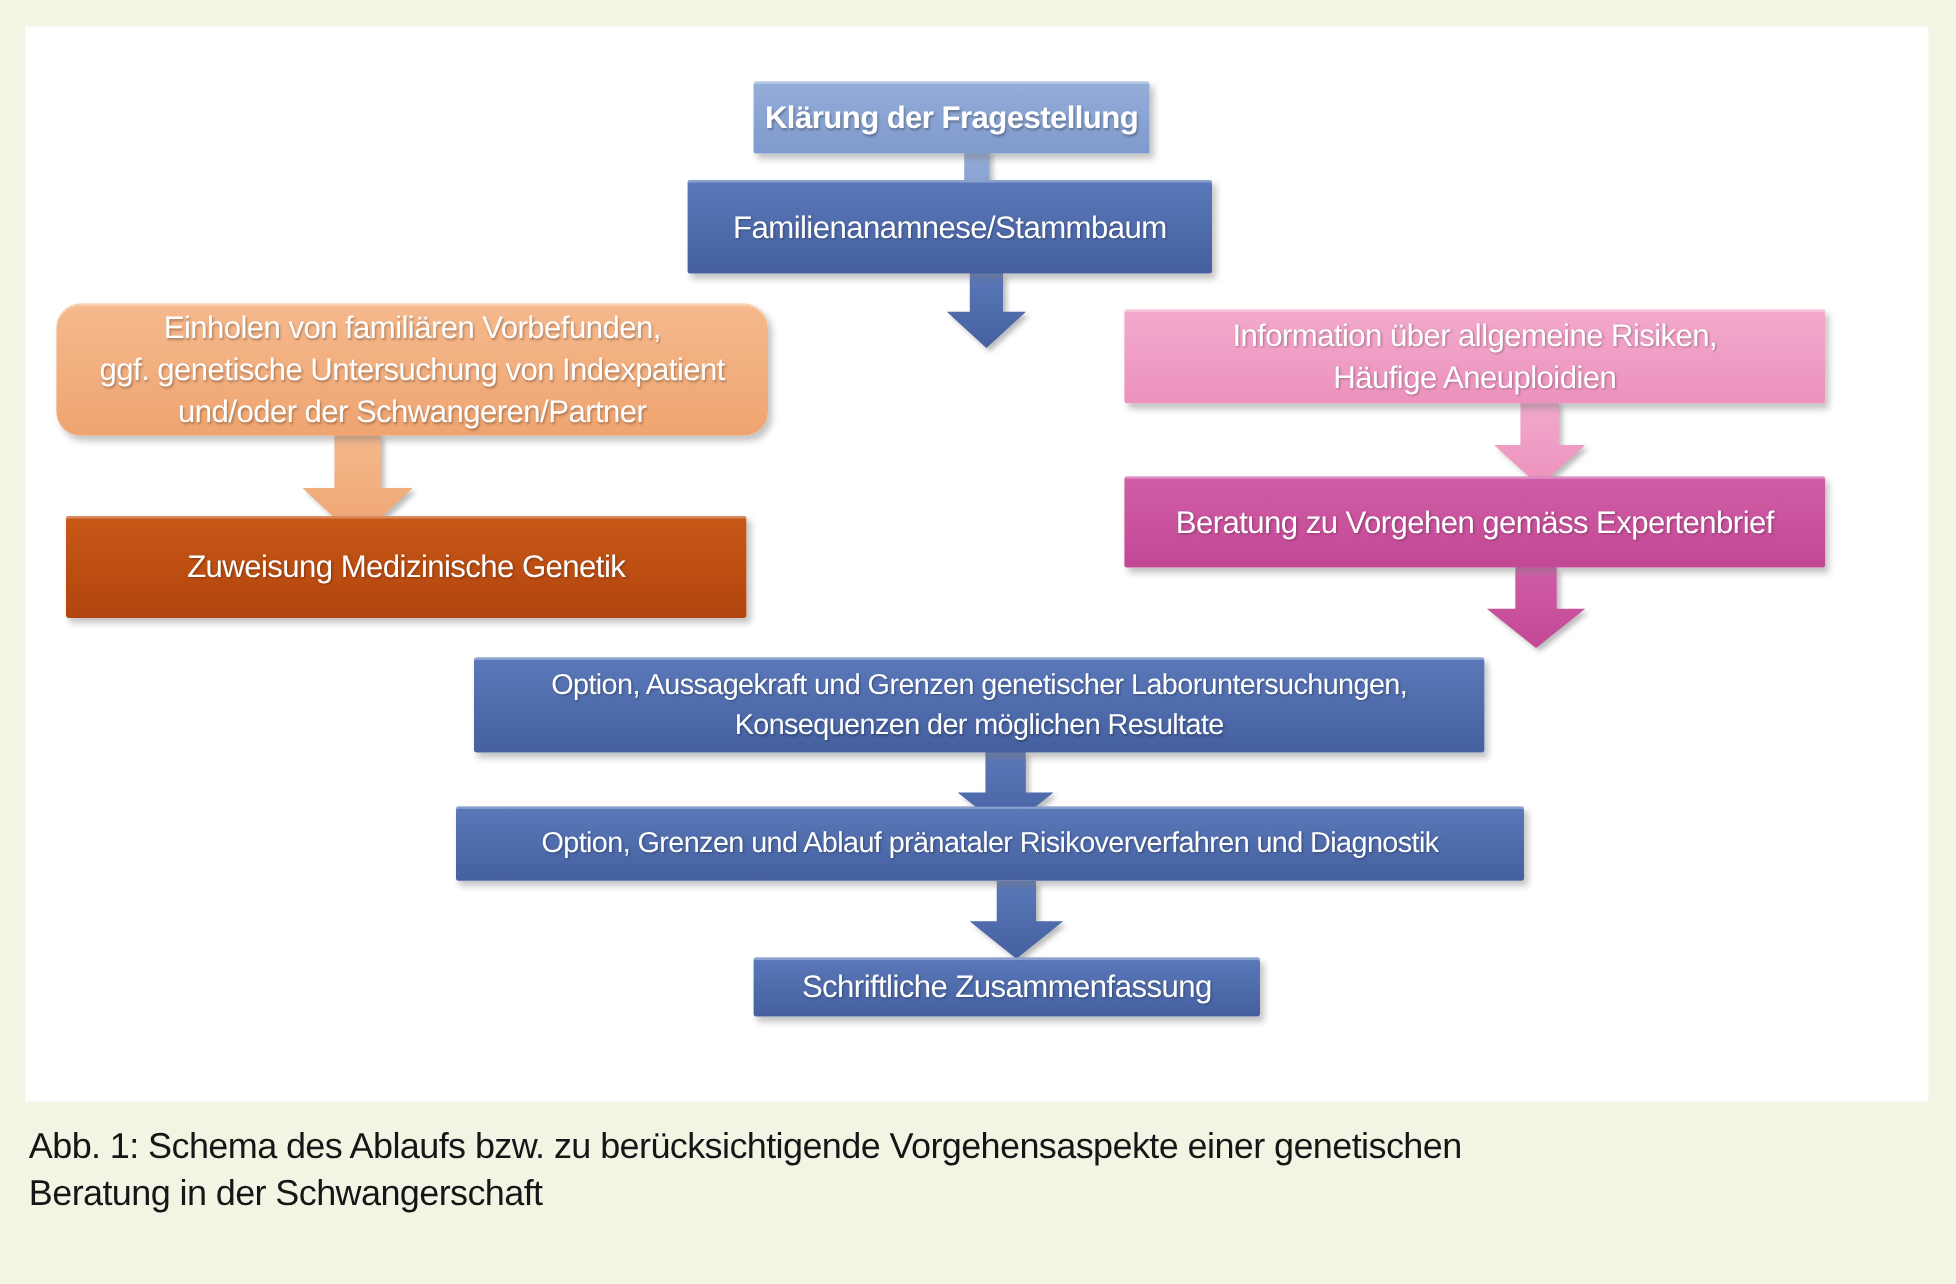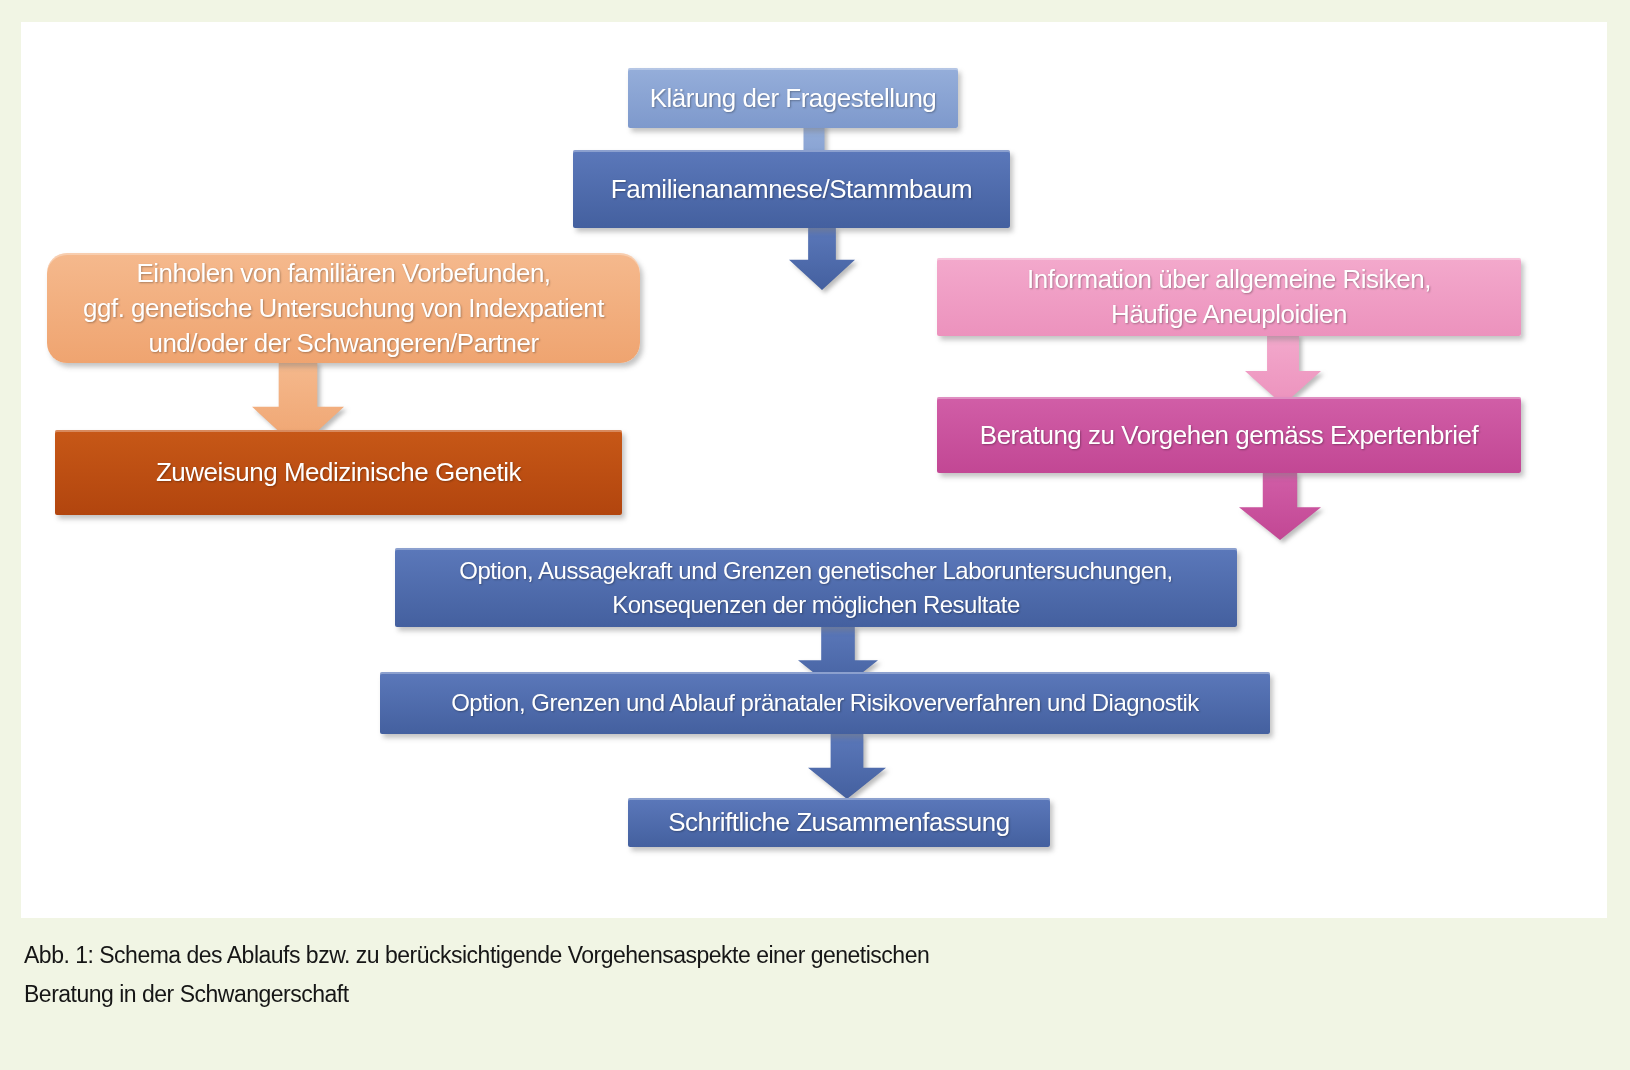--- a/index.html
+++ b/index.html
@@ -17,36 +17,36 @@
     display:flex; flex-direction:column; justify-content:center; align-items:center;
     text-align:center;
     font-size:26px; line-height:35px; letter-spacing:-0.5px;
     border-radius:2px;
     box-shadow:3px 4px 5px rgba(125,125,125,0.45), inset 0 2px 0 rgba(255,255,255,0.30);
     text-shadow:1px 1px 2px rgba(0,0,0,0.30);
   }
   .node span { display:block; }
   .node.small { font-size:24px; line-height:34px;text-align:center; }
 
-  .c-lightblue  { background:linear-gradient(180deg,#95aeda,#7e99cc); }
+  .c-lightblue  { background:linear-gradient(180deg,#95aeda,#7e99cc);font-weight:bold; }
   .c-midblue    { background:linear-gradient(180deg,#5b78ba,#44609f); }
   .c-lightorange{ background:linear-gradient(180deg,#f5b98d,#efa470); }
   .c-darkorange { background:linear-gradient(180deg,#c75817,#b2450e); }
   .c-lightpink  { background:linear-gradient(180deg,#f3a9cc,#ec92bd); }
   .c-magenta    { background:linear-gradient(180deg,#d15ea7,#c24794); }
 
   .arrow { position:absolute; filter:drop-shadow(3px 3px 2px rgba(120,120,120,0.5)); }
   .arrow .shape {
     width:100%; height:100%;
     clip-path:polygon(29% 0, 71% 0, 71% 52%, 100% 52%, 50% 100%, 0% 52%, 29% 52%);
   }
 
   .caption {
     position:absolute; left:24px; top:936px; width:1440px;
-    color:#161616; font-size:23px; line-height:39px; letter-spacing:-0.5px;
+    color:#161616; font-size:30px; line-height:39px; letter-spacing:-0.5px;
   }
   .caption span { display:block; }
 </style>
 </head>
 <body>
 
 <div class="panel">
 
   <div class="arrow" style="left:768px; top:101px; width:50px; height:57px;">
     <div class="shape c-lightblue"></div>

